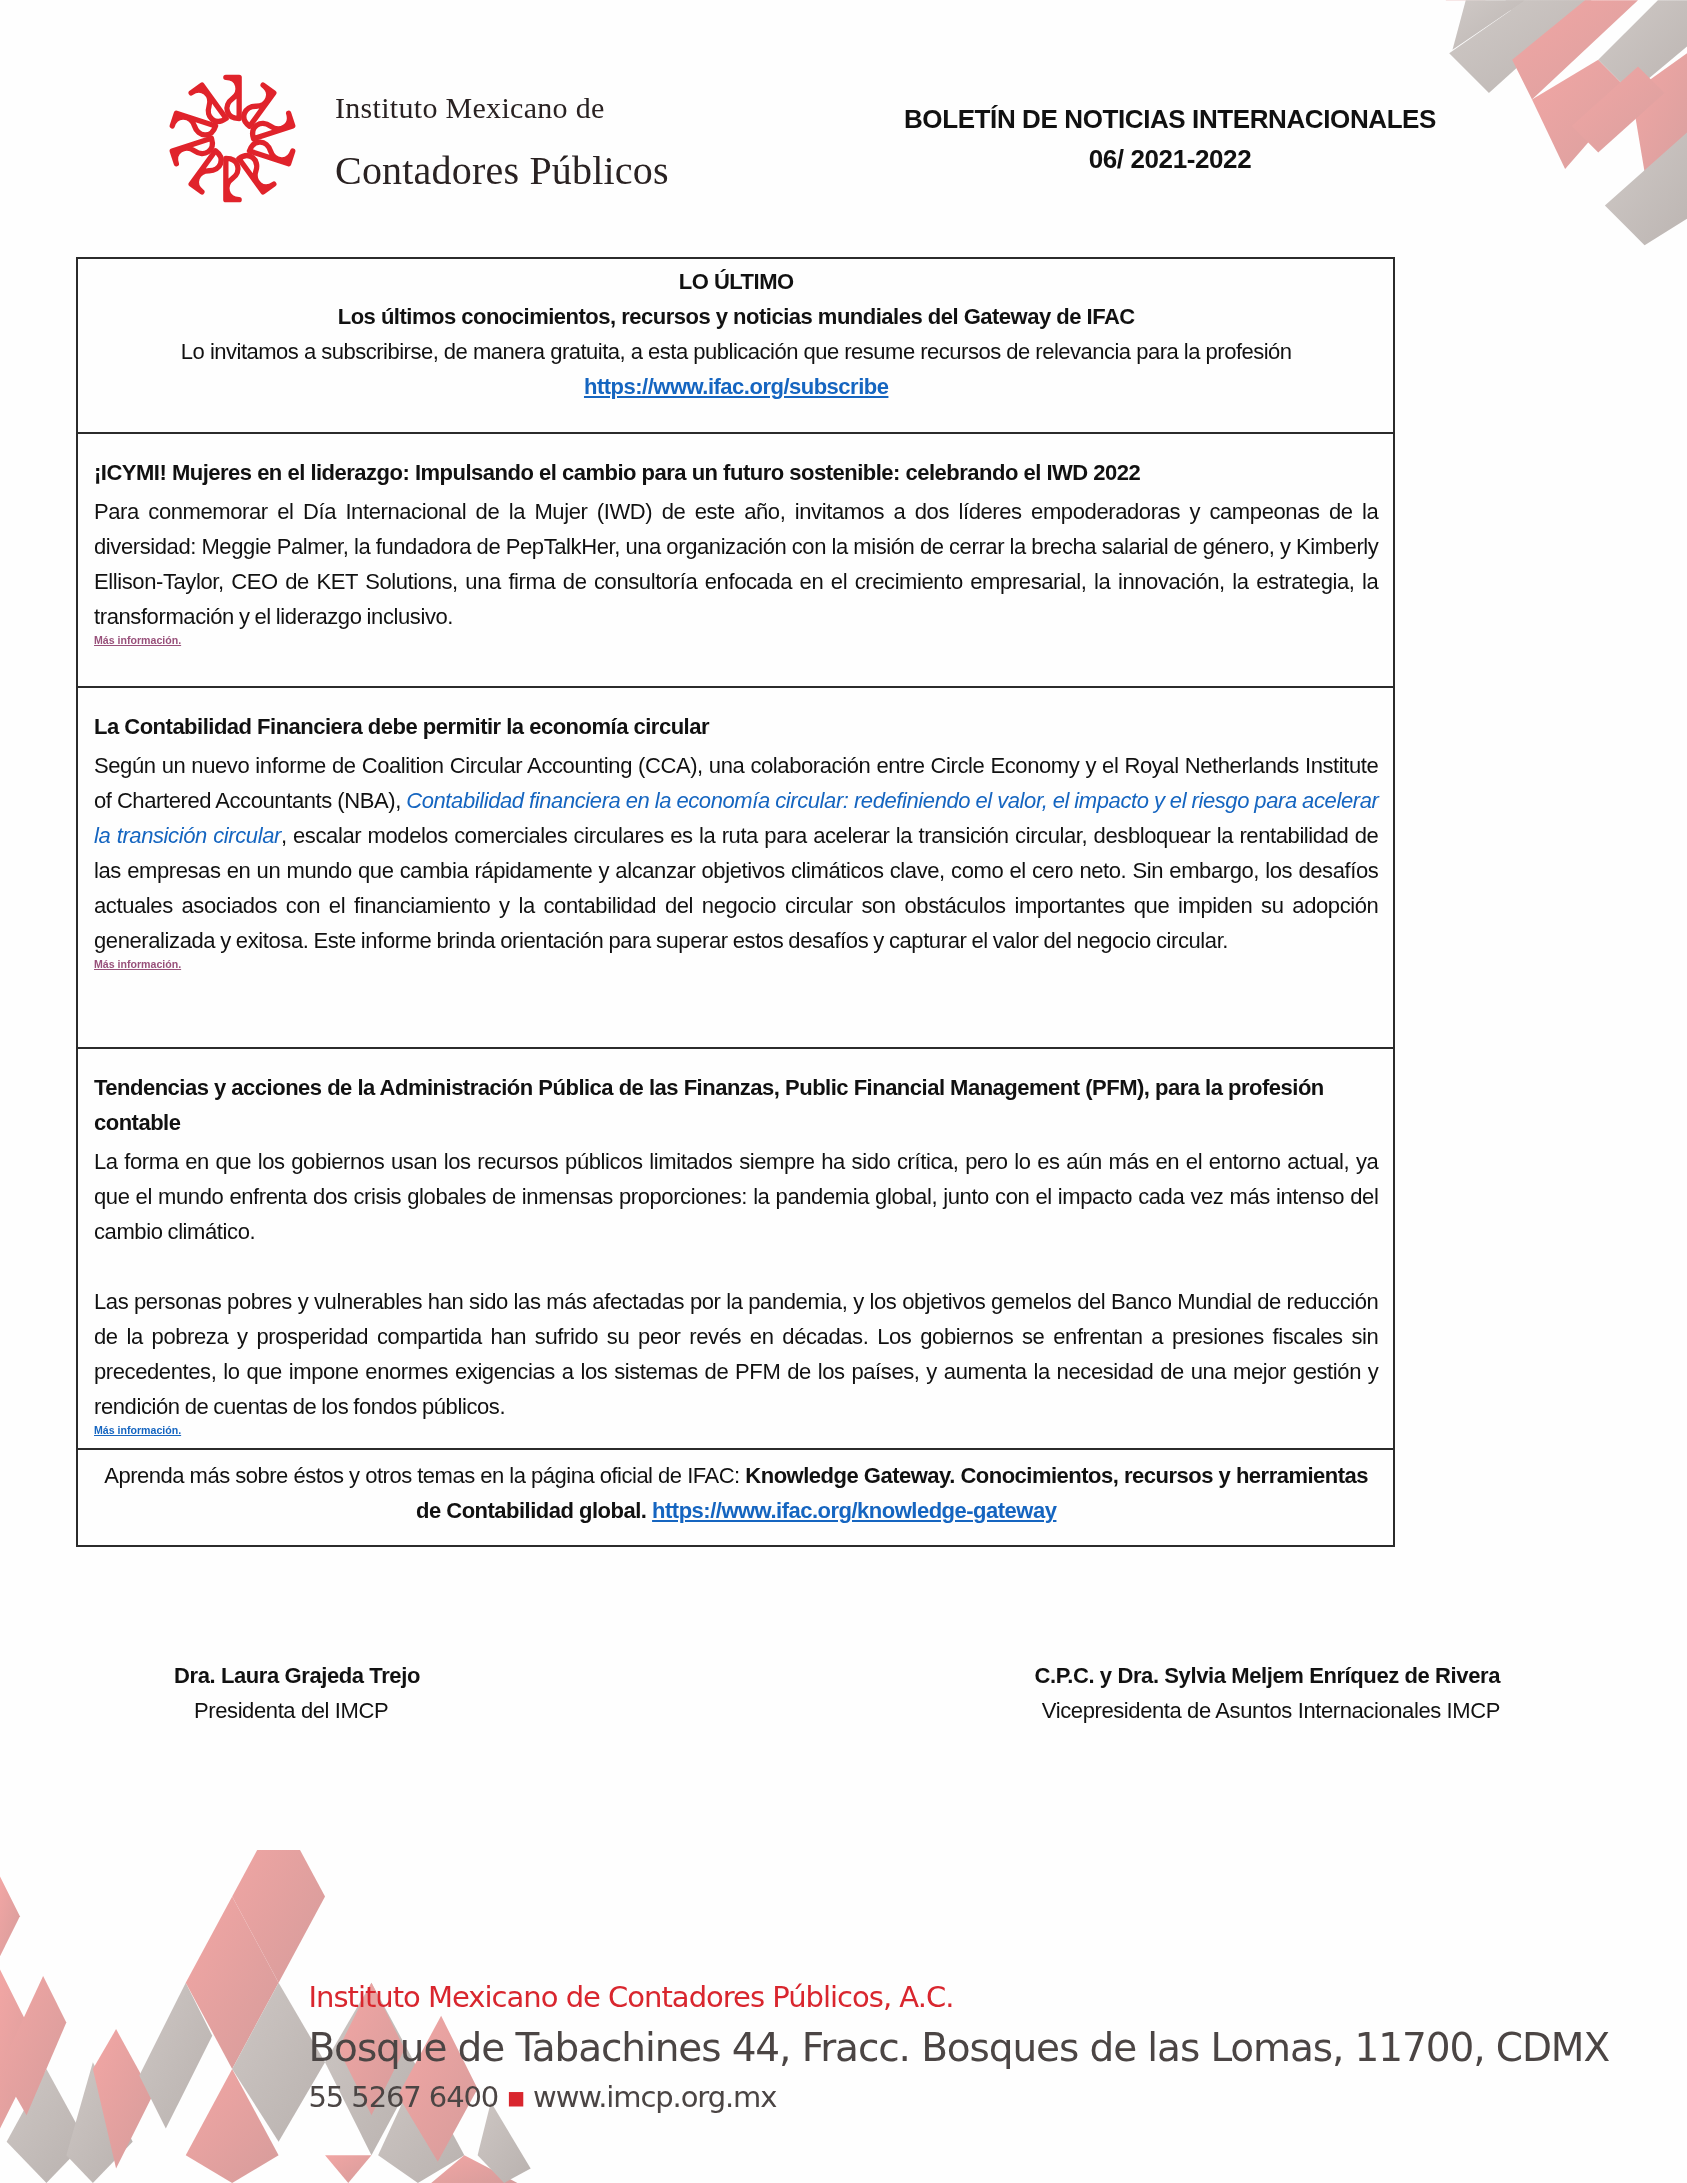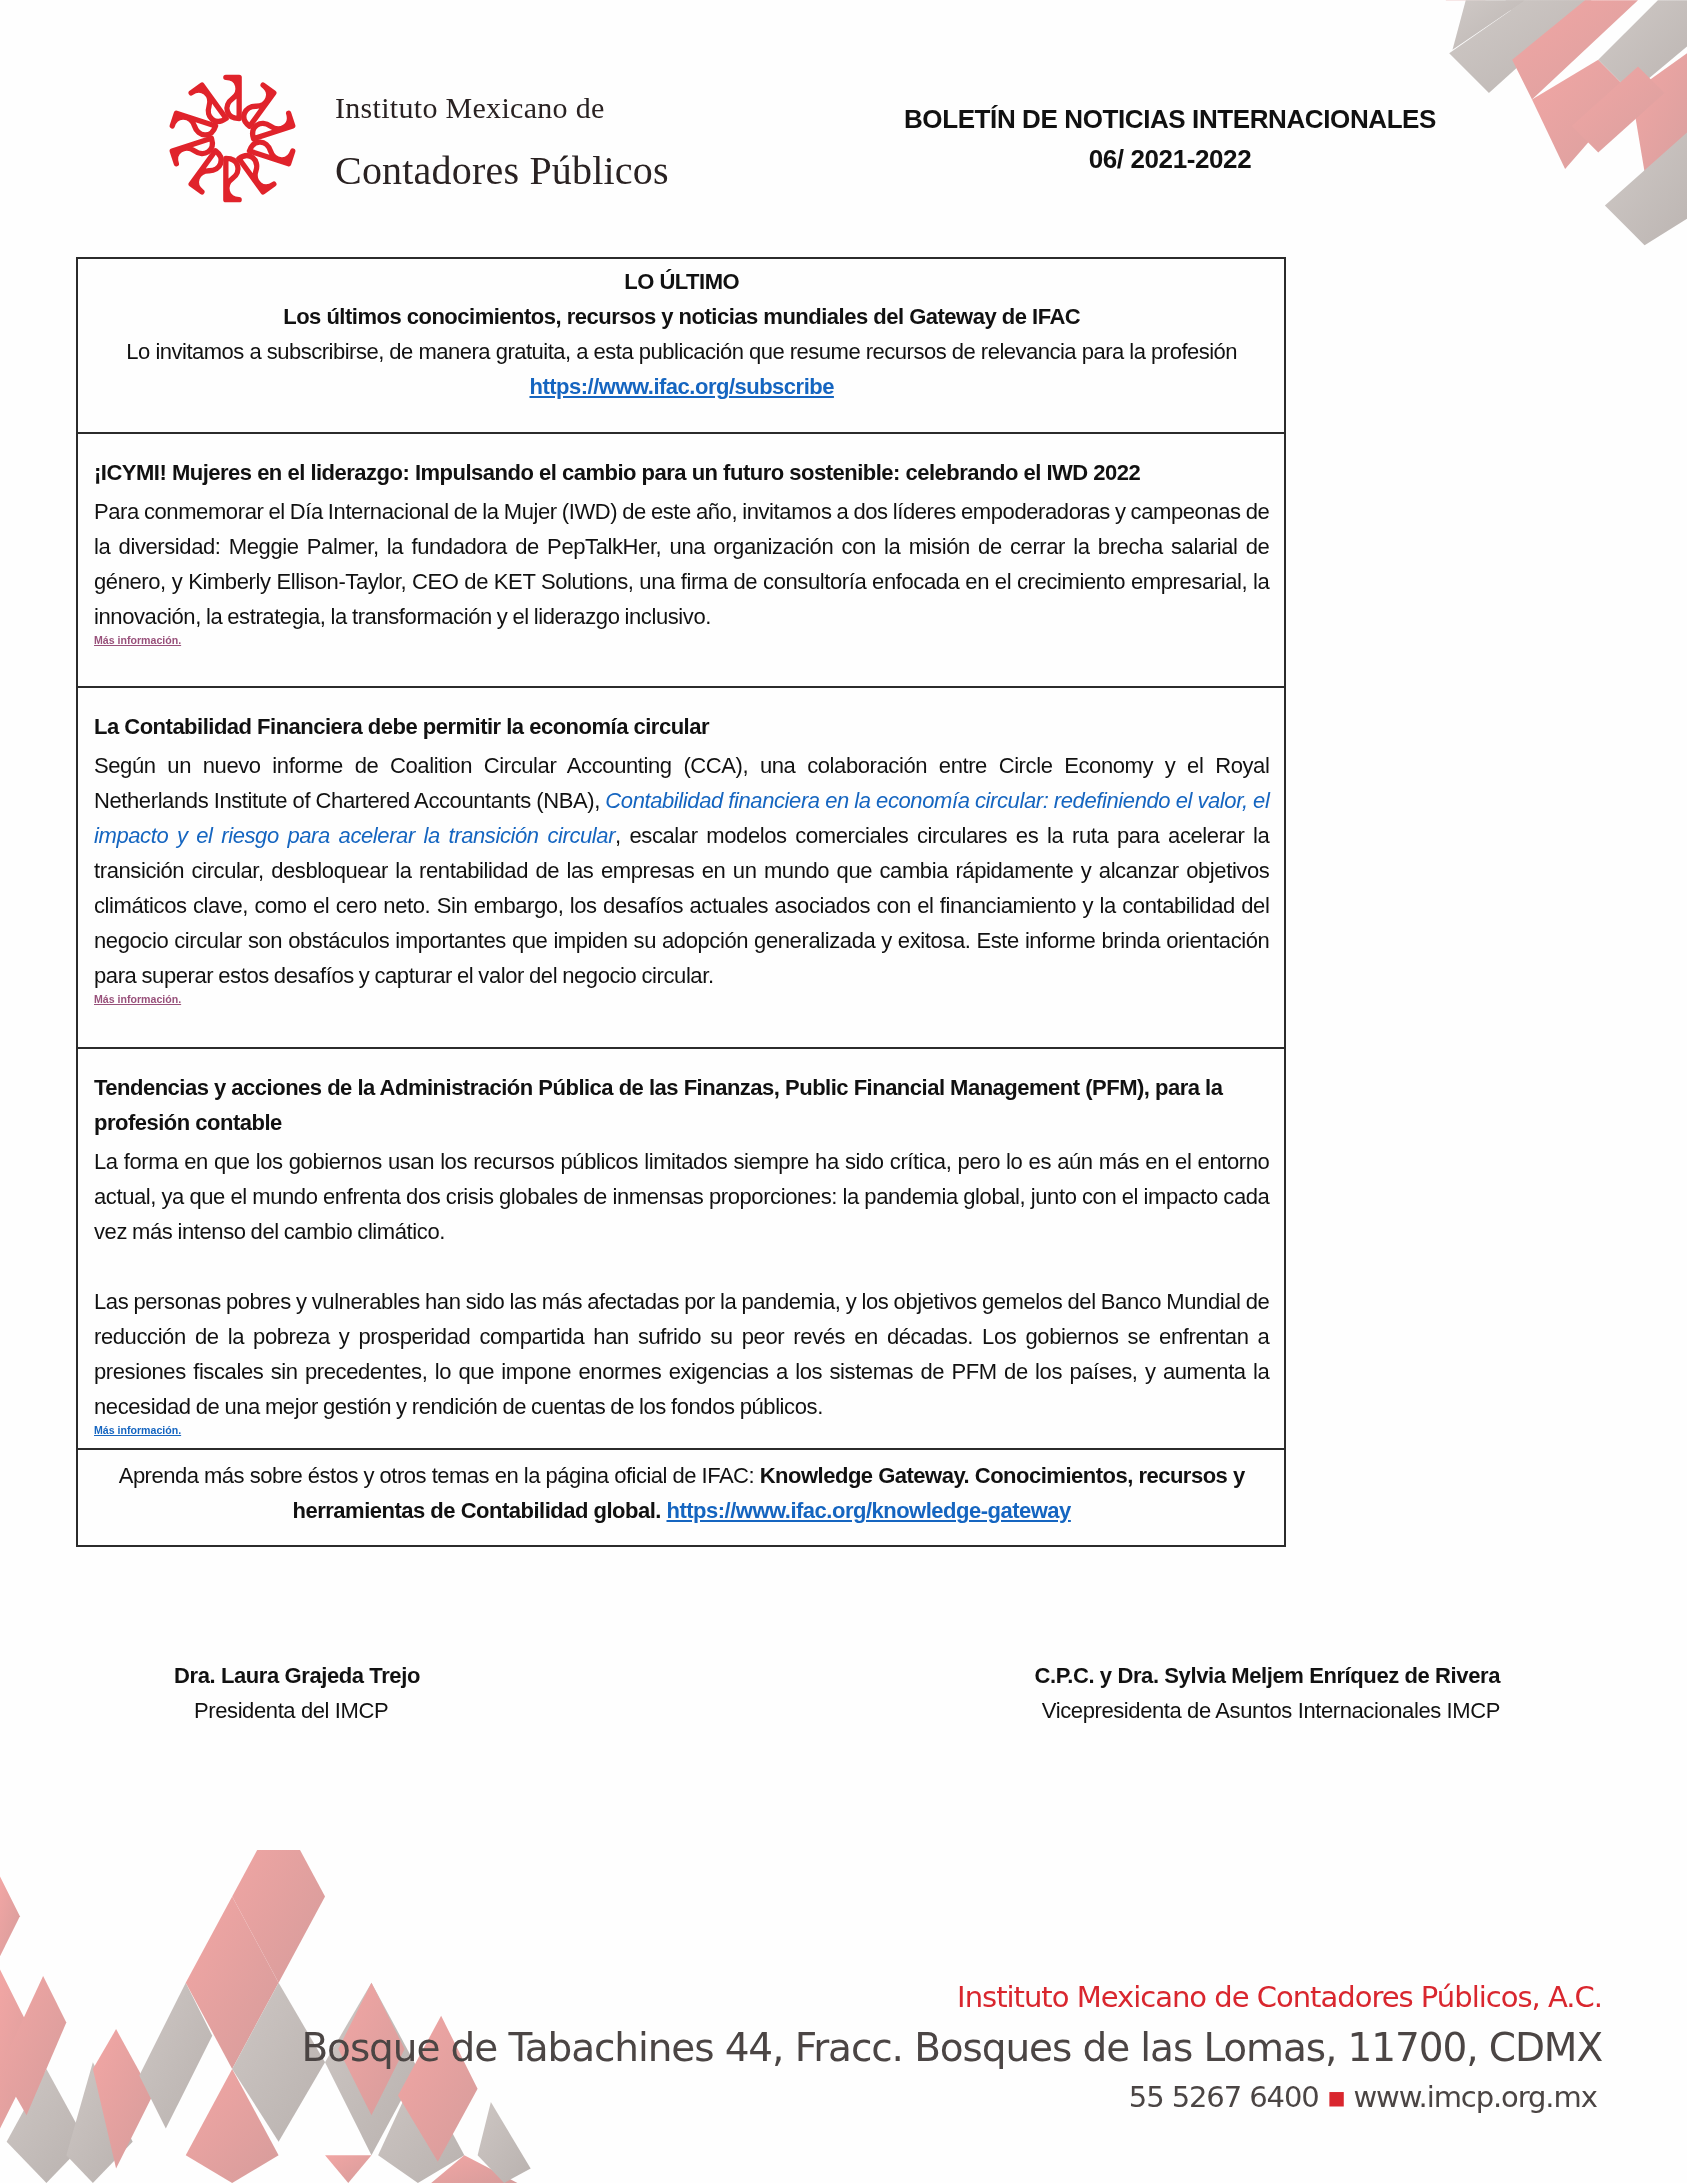--- a/index.html
+++ b/index.html
@@ -4,41 +4,41 @@
 <style>
   html, body { margin:0; padding:0; background:#fefefe; }
   body { width:1687px; height:2183px; position:relative; overflow:hidden;
          font-family:"Liberation Sans", "DejaVu Sans", sans-serif; color:#111; }
   .deco { position:absolute; pointer-events:none; }
   .logo { position:absolute; left:166px; top:72px; width:133px; height:133px; }
   .logo-text { position:absolute; left:335px; top:93px; font-family:"Liberation Serif","DejaVu Serif",serif; color:#2a2222; line-height:1; }
   .logo-line1 { font-size:30px; letter-spacing:0.3px; }
   .logo-line2 { font-size:40px; font-weight:normal; margin-top:28px; letter-spacing:0.2px; }
   .bulletin { position:absolute; right:251px; top:99px; text-align:center; font-weight:bold; font-size:26px; line-height:40px; letter-spacing:-0.4px; }
-  .box { position:absolute; left:76px; top:257px; width:1210px; border:2px solid #2b2b2b; box-sizing:border-box; }
+  .box { position:absolute; left:76px; top:257px; width:1319px; border:2px solid #2b2b2b; box-sizing:border-box; }
   .row { border-top:2px solid #2b2b2b; box-sizing:border-box; padding:0 14.6px 0 16px; }
   .row:first-child { border-top:none; }
   .intro { height:173px; text-align:center; padding-top:5.3px; font-size:22px; line-height:35px; letter-spacing:-0.5px; }
   .intro .b { font-weight:bold; }
   a, .link { color:#1565c0; text-decoration:underline; font-weight:bold;text-align:right; }
   .link-visited { color:#98507a; text-decoration:underline; font-weight:bold; }
   .title { font-weight:bold; font-size:22px; line-height:35px; letter-spacing:-0.5px; padding-top:21px; padding-bottom:4px; }
   .para { font-size:22px; line-height:35px; text-align:justify; letter-spacing:-0.4px; word-spacing:-0.7px; }
   .para i { color:#1565c0; }
   .r1 { height:254px; }
   .r2 { height:361px; }
   .r3 { height:401px; }
   .r4 { height:97px; text-align:center; padding-top:8px; font-size:22px; line-height:35px; letter-spacing:-0.5px; }
   .gap { height:35px; }
   .sig { position:absolute; top:1658px; font-size:22px; line-height:35px; letter-spacing:-0.4px; }
   .sig .name { font-weight:bold; }
   .sig-left { left:174px; text-align:left; }
   .sig-left .role { padding-left:20px; }
   .sig-right { right:187px; text-align:right; }
-  .footer { position:absolute; right:85px; top:1983px; text-align:right; font-family:"DejaVu Sans", sans-serif; line-height:1; }
+  .footer { position:absolute; right:78px; top:1983px; text-align:left; font-family:"DejaVu Sans", sans-serif; line-height:1; }
   .f1 { color:#d9262e; font-size:29px; letter-spacing:-1px; }
   .f2 { color:#4b4544; font-size:39px; letter-spacing:-1.1px; margin-top:16px; }
   .f3 { color:#4b4544; font-size:29px; letter-spacing:-1.1px; margin-top:16px; padding-right:5.3px; }
   .dot { color:#d9262e; font-weight:bold; }
 </style>
 </head>
 <body>
 
 <svg class="deco" style="left:1426px;top:0;" width="261" height="252" viewBox="0 0 394 380">
   <defs>

